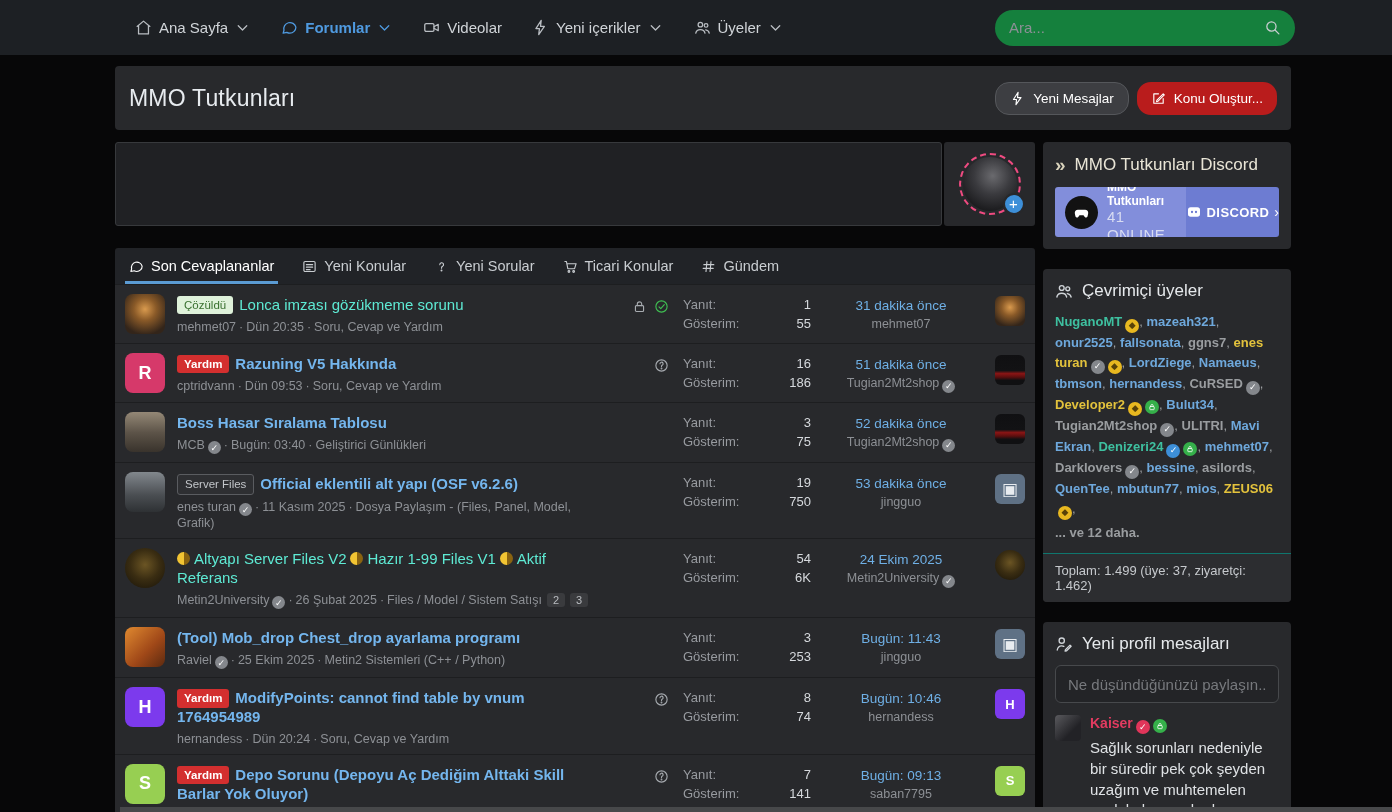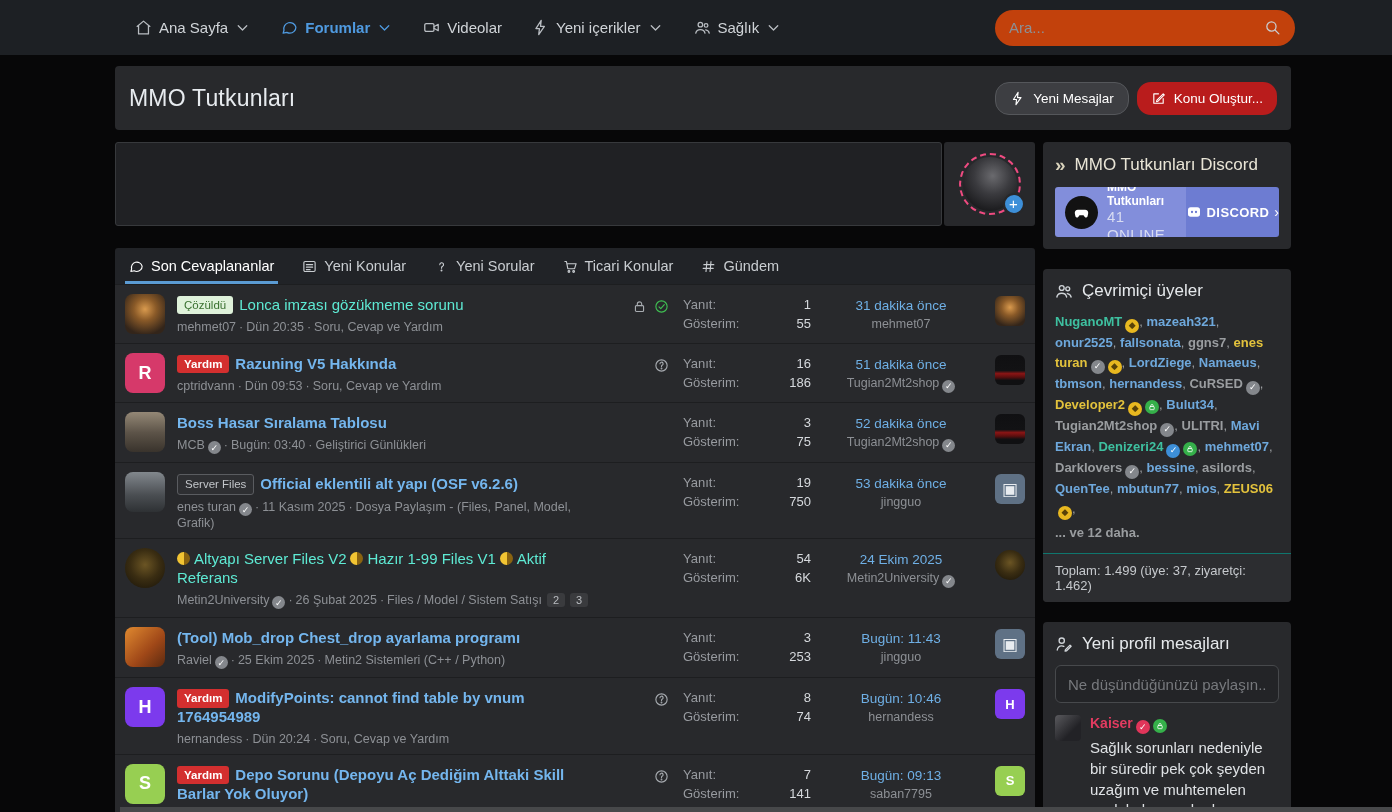--- a/index.html
+++ b/index.html
@@ -10,21 +10,21 @@
   .ic.fill svg{fill:currentColor;stroke:none}
 
   
   .topbar{height:55px;background:#1d2024;display:flex;align-items:center}
   .nav{display:flex;gap:30px;margin-left:135px;align-items:flex-end}
   .nav-item{display:flex;align-items:center;gap:7px;color:#d0d4d8;font-size:15px;cursor:pointer;text-decoration:none}
   .nav-item .ic{font-size:17px;color:#b9bdc2}
   .nav-item.active{color:#4f9ae0;font-weight:bold}
   .nav-item.active .ic{color:#4f9ae0}
   .caret{font-size:12px;color:#7c8086;margin-left:-1px}
-  .search{margin-left:auto;margin-right:97px;width:300px;height:36px;background:#c2410c;border-radius:18px;display:flex;align-items:center;padding:0 14px}
+  .search{margin-left:auto;margin-right:97px;width:300px;height:36px;background:#15803d;border-radius:18px;display:flex;align-items:center;padding:0 14px}
   .search input{flex:1;background:transparent;border:none;outline:none;color:#c9cdd2;font-size:15px;font-family:inherit}
   .search input::placeholder{color:#8c9096}
   .search .ic{font-size:17px;color:#c9cdd1}
 
   
   .page{width:1176px;margin:11px 0 0 115px}
   .page-head{height:64px;background:#28292c;border-radius:4px;display:flex;align-items:center;padding:0 14px}
   .page-title{font-size:23px;color:#e7ebef;font-weight:normal;letter-spacing:.2px}
   .head-buttons{margin-left:auto;display:flex;gap:8px}
   .btn{height:33px;border-radius:14px;border:none;display:flex;align-items:center;gap:8px;padding:0 14px;font-size:13.5px;font-family:inherit;color:#fff;cursor:pointer}
@@ -179,21 +179,21 @@
       </a>
       <a class="nav-item">
         <span class="ic ">
           <svg viewBox="0 0 24 24">
             <circle cx="9" cy="8" r="3.2"></circle>
             <path d="M2.5 20c.7-3.4 3.4-5 6.5-5s5.8 1.6 6.5 5"></path>
             <circle cx="17" cy="9" r="2.6"></circle>
             <path d="M16.5 15.4c2.6.3 4.4 1.8 5 4.6"></path>
           </svg>
         </span>
-        <span>Sağlık</span>
+        <span>Üyeler</span>
         <span class="caret ic">
           <svg viewBox="0 0 24 24">
             <path d="m6 9.5 6 6 6-6"></path>
           </svg>
         </span>
       </a>
     </div>
   <div class="search">
     <input type="text" placeholder="Ara..." style="">
     <span class="ic">

